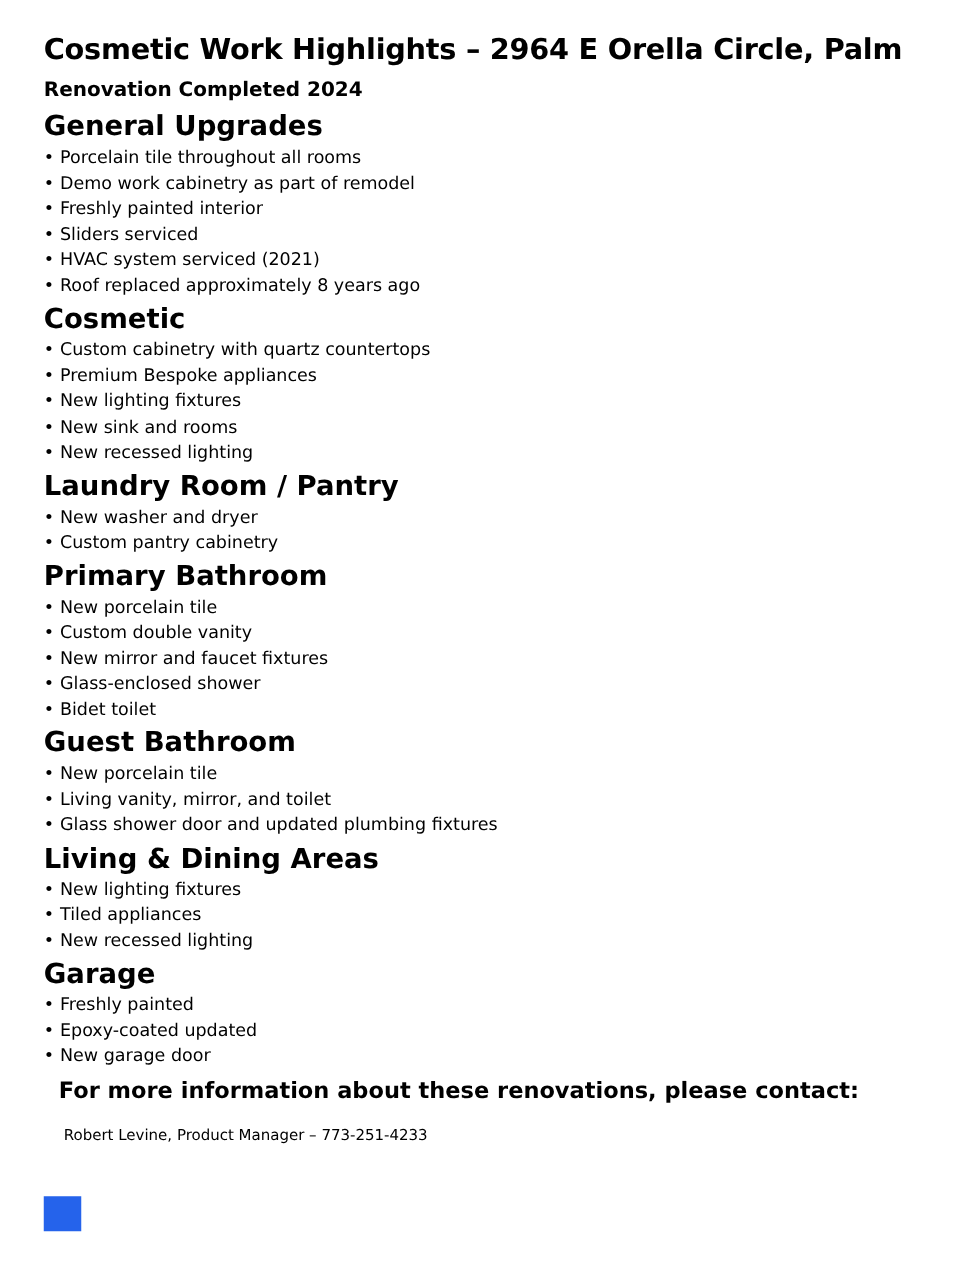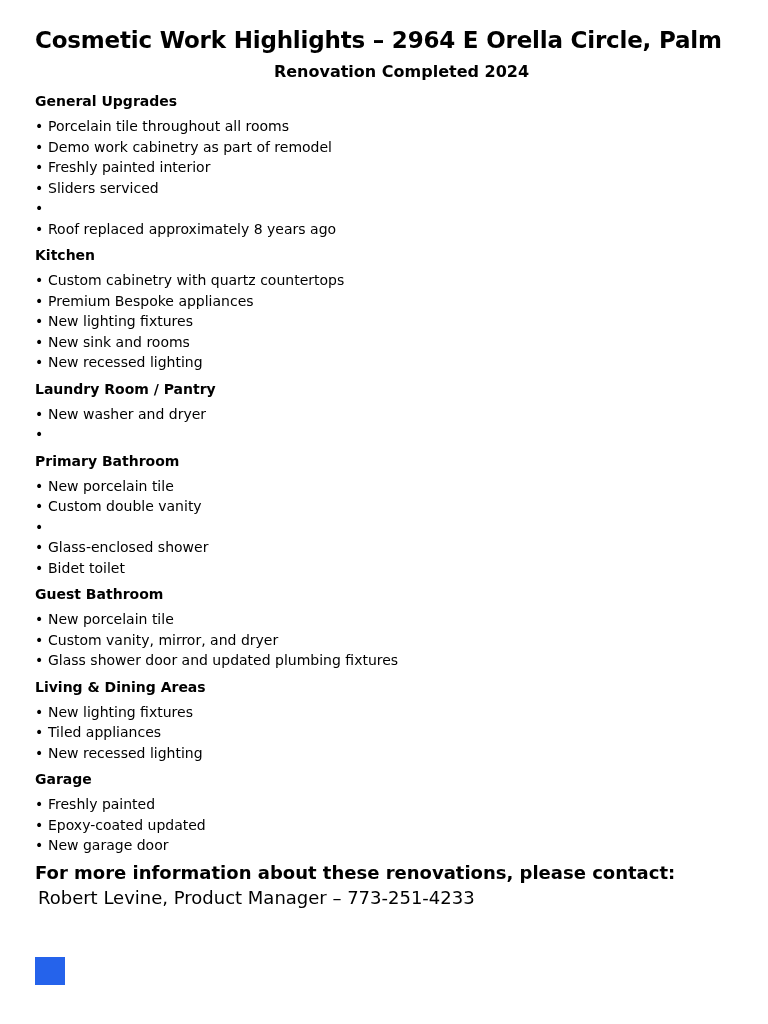--- a/index.html
+++ b/index.html
@@ -29,24 +29,23 @@
     line-height: 28px;
     margin: 0 0 8px 0;
     white-space: nowrap;
     letter-spacing: -0.2px;
   }
   .doc-subtitle {
     font-size: 16px;
     font-weight: bold;
     line-height: 19px;
     margin: 0 0 10px 0;
-    text-align: center;
   }
   .section-heading {
-    font-size: 14px;
+    font-size: 22px;
     font-weight: bold;
     line-height: 21px;
     margin: 6px 0 4px 0;
   }
   ul.bullet-list {
     list-style: none;
     margin: 0;
     padding: 0;
   }
   ul.bullet-list li {
@@ -59,26 +58,26 @@
     display: inline-block;
     width: 13px;
     flex: 0 0 13px;
     text-align: left;
     font-size: 14px;
   }
   .contact-heading {
     font-size: 18px;
     font-weight: bold;
     line-height: 21px;
-    margin: 6px 0 5px 0;
+    margin: 6px 0 5px 12px;
   }
   .contact-line {
-    font-size: 18px;
+    font-size: 12px;
     line-height: 19px;
-    margin: 3px;
+    margin: 16px;
   }
   .blue-marker {
     position: absolute;
     left: 35px;
     top: 957px;
     width: 30px;
     height: 28px;
   }
 </style>
 </head>
@@ -102,27 +101,28 @@
         <li>
           <span class="bullet-marker">•</span>
           <span>Freshly painted interior</span>
         </li>
         <li>
           <span class="bullet-marker">•</span>
           <span>Sliders serviced</span>
         </li>
         <li>
           <span class="bullet-marker">•</span>
+          <span>HVAC system serviced (2021)</span>
         </li>
         <li>
           <span class="bullet-marker">•</span>
           <span>Roof replaced approximately 8 years ago</span>
         </li>
       </ul>
-      <h2 class="section-heading">Kitchen</h2>
+      <h2 class="section-heading">Cosmetic</h2>
       <ul class="bullet-list">
         <li>
           <span class="bullet-marker">•</span>
           <span>Custom cabinetry with quartz countertops</span>
         </li>
         <li>
           <span class="bullet-marker">•</span>
           <span>Premium Bespoke appliances</span>
         </li>
         <li>
@@ -139,53 +139,55 @@
         </li>
       </ul>
       <h2 class="section-heading">Laundry Room / Pantry</h2>
       <ul class="bullet-list">
         <li>
           <span class="bullet-marker">•</span>
           <span>New washer and dryer</span>
         </li>
         <li>
           <span class="bullet-marker">•</span>
+          <span>Custom pantry cabinetry</span>
         </li>
       </ul>
       <h2 class="section-heading">Primary Bathroom</h2>
       <ul class="bullet-list">
         <li>
           <span class="bullet-marker">•</span>
           <span>New porcelain tile</span>
         </li>
         <li>
           <span class="bullet-marker">•</span>
           <span>Custom double vanity</span>
         </li>
         <li>
           <span class="bullet-marker">•</span>
+          <span>New mirror and faucet fixtures</span>
         </li>
         <li>
           <span class="bullet-marker">•</span>
           <span>Glass-enclosed shower</span>
         </li>
         <li>
           <span class="bullet-marker">•</span>
           <span>Bidet toilet</span>
         </li>
       </ul>
       <h2 class="section-heading">Guest Bathroom</h2>
       <ul class="bullet-list">
         <li>
           <span class="bullet-marker">•</span>
           <span>New porcelain tile</span>
         </li>
         <li>
           <span class="bullet-marker">•</span>
-          <span>Custom vanity, mirror, and dryer</span>
+          <span>Living vanity, mirror, and toilet</span>
         </li>
         <li>
           <span class="bullet-marker">•</span>
           <span>Glass shower door and updated plumbing fixtures</span>
         </li>
       </ul>
       <h2 class="section-heading">Living &amp; Dining Areas</h2>
       <ul class="bullet-list">
         <li>
           <span class="bullet-marker">•</span>

